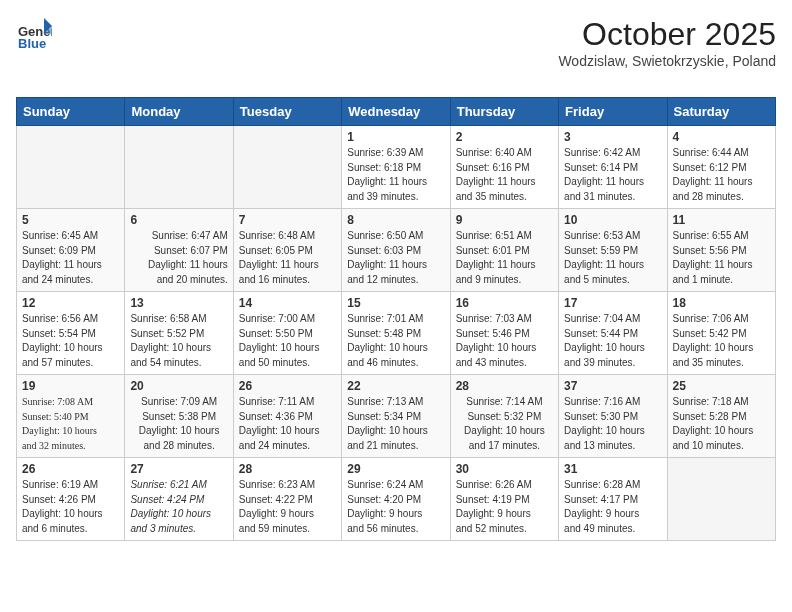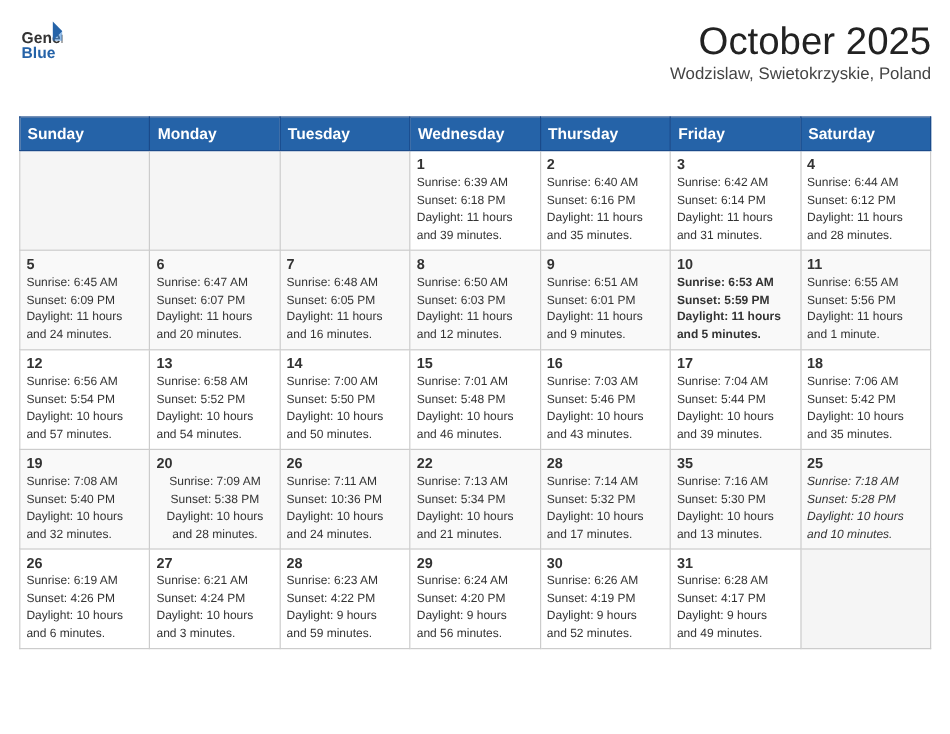--- a/index.html
+++ b/index.html
@@ -146,21 +146,21 @@
       <tr class="row-alt">
         <td>
           <div class="day-number">5</div>
           <div class="day-info" style="white-space: pre-line;">Sunrise: 6:45 AM
 Sunset: 6:09 PM
 Daylight: 11 hours
 and 24 minutes.</div>
         </td>
         <td>
           <div class="day-number">6</div>
-          <div class="day-info" style="white-space: pre-line;">Sunrise: 6:47 AM
+          <div class="day-info" style="white-space: pre-line; text-align: right;">Sunrise: 6:47 AM
 Sunset: 6:07 PM
 Daylight: 11 hours
 and 20 minutes.</div>
         </td>
         <td>
           <div class="day-number">7</div>
           <div class="day-info" style="white-space: pre-line;">Sunrise: 6:48 AM
 Sunset: 6:05 PM
 Daylight: 11 hours
 and 16 minutes.</div>
@@ -174,21 +174,21 @@
         </td>
         <td>
           <div class="day-number">9</div>
           <div class="day-info" style="white-space: pre-line;">Sunrise: 6:51 AM
 Sunset: 6:01 PM
 Daylight: 11 hours
 and 9 minutes.</div>
         </td>
         <td>
           <div class="day-number">10</div>
-          <div class="day-info" style="white-space: pre-line; font-weight: bold;">Sunrise: 6:53 AM
+          <div class="day-info" style="white-space: pre-line;">Sunrise: 6:53 AM
 Sunset: 5:59 PM
 Daylight: 11 hours
 and 5 minutes.</div>
         </td>
         <td>
           <div class="day-number">11</div>
           <div class="day-info" style="white-space: pre-line;">Sunrise: 6:55 AM
 Sunset: 5:56 PM
 Daylight: 11 hours
 and 1 minute.</div>
@@ -241,79 +241,79 @@
           <div class="day-number">18</div>
           <div class="day-info" style="white-space: pre-line;">Sunrise: 7:06 AM
 Sunset: 5:42 PM
 Daylight: 10 hours
 and 35 minutes.</div>
         </td>
       </tr>
       <tr class="row-alt">
         <td>
           <div class="day-number">19</div>
-          <div class="day-info" style="white-space: pre-line;">Sunrise: 7:08 AM
+          <div class="day-info" style="white-space: pre-line; font-family: Liberation Serif, serif;">Sunrise: 7:08 AM
 Sunset: 5:40 PM
 Daylight: 10 hours
 and 32 minutes.</div>
         </td>
         <td>
           <div class="day-number">20</div>
           <div class="day-info" style="white-space: pre-line; text-align: center;">Sunrise: 7:09 AM
 Sunset: 5:38 PM
 Daylight: 10 hours
 and 28 minutes.</div>
         </td>
         <td>
           <div class="day-number">26</div>
           <div class="day-info" style="white-space: pre-line;">Sunrise: 7:11 AM
-Sunset: 10:36 PM
+Sunset: 4:36 PM
 Daylight: 10 hours
 and 24 minutes.</div>
         </td>
         <td>
           <div class="day-number">22</div>
           <div class="day-info" style="white-space: pre-line;">Sunrise: 7:13 AM
 Sunset: 5:34 PM
 Daylight: 10 hours
 and 21 minutes.</div>
         </td>
         <td>
           <div class="day-number">28</div>
-          <div class="day-info" style="white-space: pre-line;">Sunrise: 7:14 AM
+          <div class="day-info" style="white-space: pre-line; text-align: center;">Sunrise: 7:14 AM
 Sunset: 5:32 PM
 Daylight: 10 hours
 and 17 minutes.</div>
         </td>
         <td>
-          <div class="day-number">35</div>
+          <div class="day-number">37</div>
           <div class="day-info" style="white-space: pre-line;">Sunrise: 7:16 AM
 Sunset: 5:30 PM
 Daylight: 10 hours
 and 13 minutes.</div>
         </td>
         <td>
           <div class="day-number">25</div>
-          <div class="day-info" style="white-space: pre-line; font-style: italic;">Sunrise: 7:18 AM
+          <div class="day-info" style="white-space: pre-line;">Sunrise: 7:18 AM
 Sunset: 5:28 PM
 Daylight: 10 hours
 and 10 minutes.</div>
         </td>
       </tr>
       <tr>
         <td>
           <div class="day-number">26</div>
           <div class="day-info" style="white-space: pre-line;">Sunrise: 6:19 AM
 Sunset: 4:26 PM
 Daylight: 10 hours
 and 6 minutes.</div>
         </td>
         <td>
           <div class="day-number">27</div>
-          <div class="day-info" style="white-space: pre-line;">Sunrise: 6:21 AM
+          <div class="day-info" style="white-space: pre-line; font-style: italic;">Sunrise: 6:21 AM
 Sunset: 4:24 PM
 Daylight: 10 hours
 and 3 minutes.</div>
         </td>
         <td>
           <div class="day-number">28</div>
           <div class="day-info" style="white-space: pre-line;">Sunrise: 6:23 AM
 Sunset: 4:22 PM
 Daylight: 9 hours
 and 59 minutes.</div>

